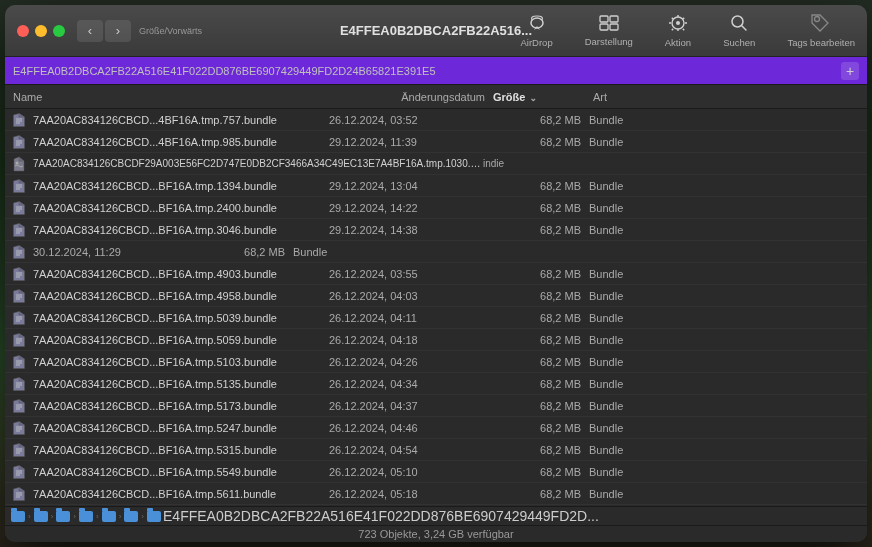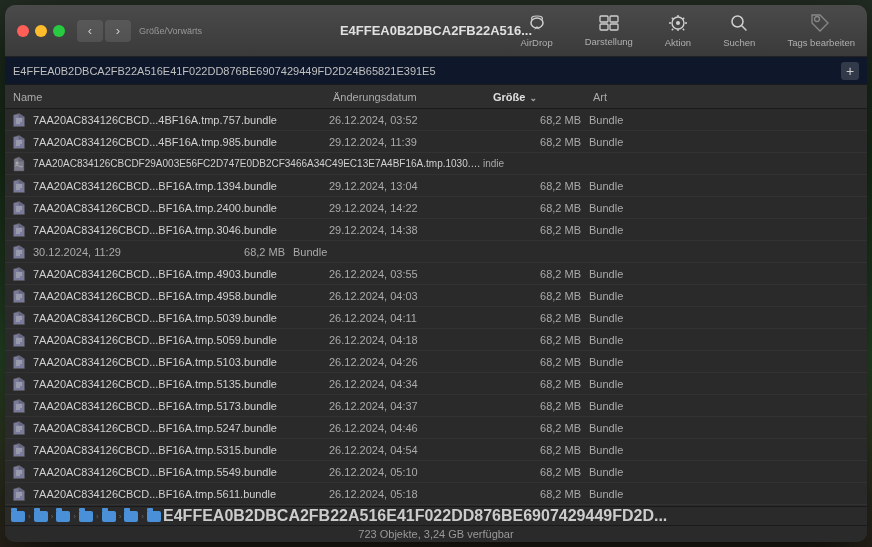--- a/index.html
+++ b/index.html
@@ -105,21 +105,21 @@
       left: 50%;
       transform: translateX(-50%);
       white-space: nowrap;
       overflow: hidden;
       max-width: 300px;
       text-overflow: ellipsis;
     }
 
     
     .path-bar {
-      background: #0f172a;
+      background: #6d28d9;
       height: 28px;
       display: flex;
       align-items: center;
       padding: 0 8px;
       border-bottom: 1px solid #1a1a1a;
       flex-shrink: 0;
     }
 
     .path-text {
       font-size: 11px;
@@ -163,21 +163,21 @@
       cursor: pointer;
       white-space: nowrap;
     }
 
     .col-header.active {
       color: #e0e0e0;
       font-weight: 600;
     }
 
     .col-header-name { width: 320px; flex-shrink: 0; }
-    .col-header-date { width: 160px; flex-shrink: 0; }
+    .col-header-date { width: 160px; flex-shrink: 0; text-align: right; }
     .col-header-size { width: 100px; flex-shrink: 0; display: flex; align-items: flex-end; gap: 4px; }
     .col-header-type { flex: 1; }
 
     .sort-arrow {
       font-size: 9px;
       color: #aaa;
     }
 
     
     .file-list {
@@ -294,24 +294,23 @@
       border-radius: 1px 1px 0 0;
     }
 
     .breadcrumb-arrow {
       font-size: 8px;
       color: #666;
       margin: 0 1px;
     }
 
     .breadcrumb-text-item {
-      font-size: 16px;
+      font-size: 14px;
       color: #ccc;
       white-space: nowrap;
-      font-weight: bold;
     }
 
     .status-text-bar {
       height: 16px;
       display: flex;
       align-items: center;
       justify-content: center;
       font-size: 11px;
       color: #999;
       gap: 8px;

